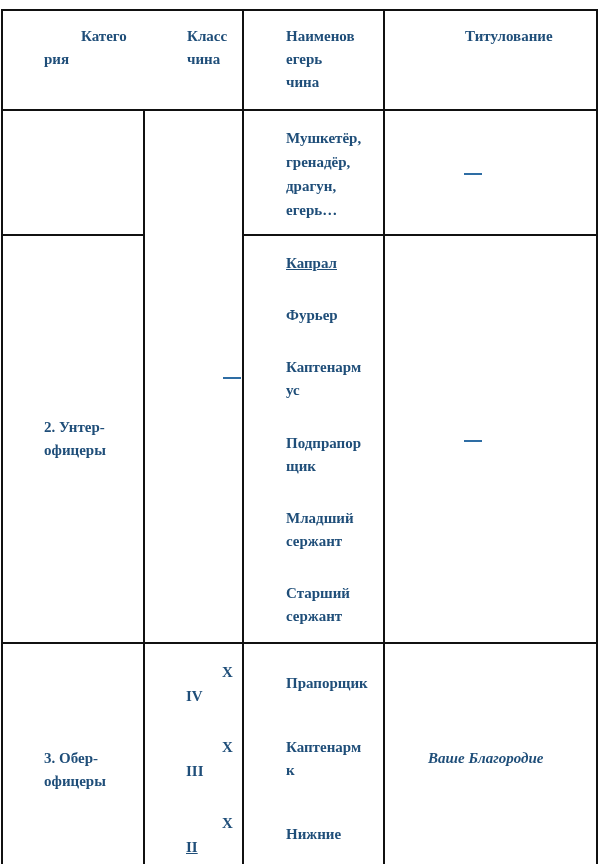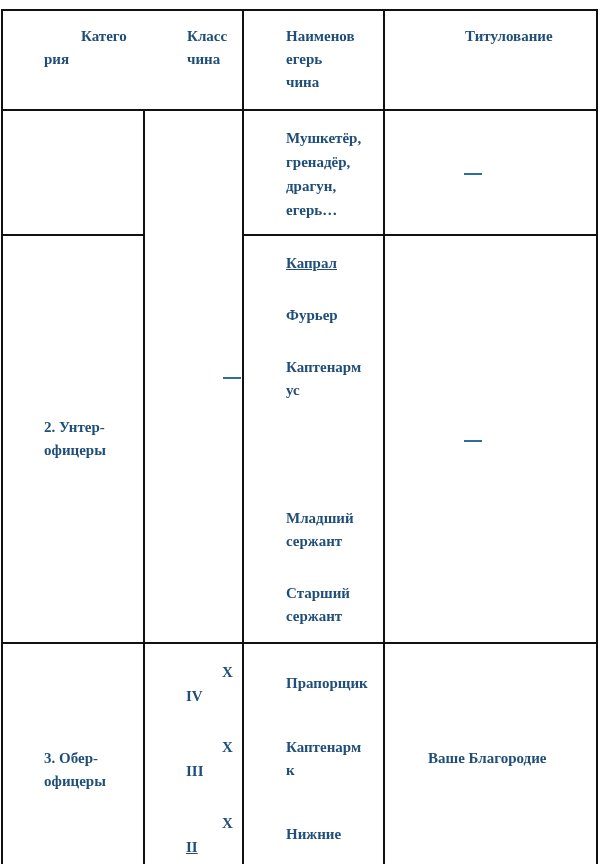--- a/index.html
+++ b/index.html
@@ -93,20 +93,24 @@
   <div class="txt" style="left:286px; top:244px;text-decoration:underline;">
     <span class="line">Капрал</span>
   </div>
   <div class="txt" style="left:286px; top:296px;">
     <span class="line">Фурьер</span>
   </div>
   <div class="txt" style="left:286px; top:348px;">
     <span class="line">Каптенарм</span>
     <span class="line">ус</span>
   </div>
+  <div class="txt" style="left:286px; top:424px;">
+    <span class="line">Подпрапор</span>
+    <span class="line">щик</span>
+  </div>
   <div class="txt" style="left:286px; top:499px;">
     <span class="line">Младший</span>
     <span class="line">сержант</span>
   </div>
   <div class="txt" style="left:286px; top:574px;">
     <span class="line">Старший</span>
     <span class="line">сержант</span>
   </div>
   <div class="dash" style="left:464px; top:432px;"></div>
 
@@ -140,17 +144,17 @@
     <span class="line">Прапорщик</span>
   </div>
   <div class="txt" style="left:286px; top:728px;">
     <span class="line">Каптенарм</span>
     <span class="line">к</span>
   </div>
   <div class="txt" style="left:286px; top:815px;">
     <span class="line">Нижние</span>
   </div>
 
-  <div class="txt" style="left:428px; top:739px;">
+  <div class="txt" style="left:428px; top:739px;font-style:italic;">
     <span>Ваше Благородие</span>
   </div>
 
 </div>
 
 </body></html>

